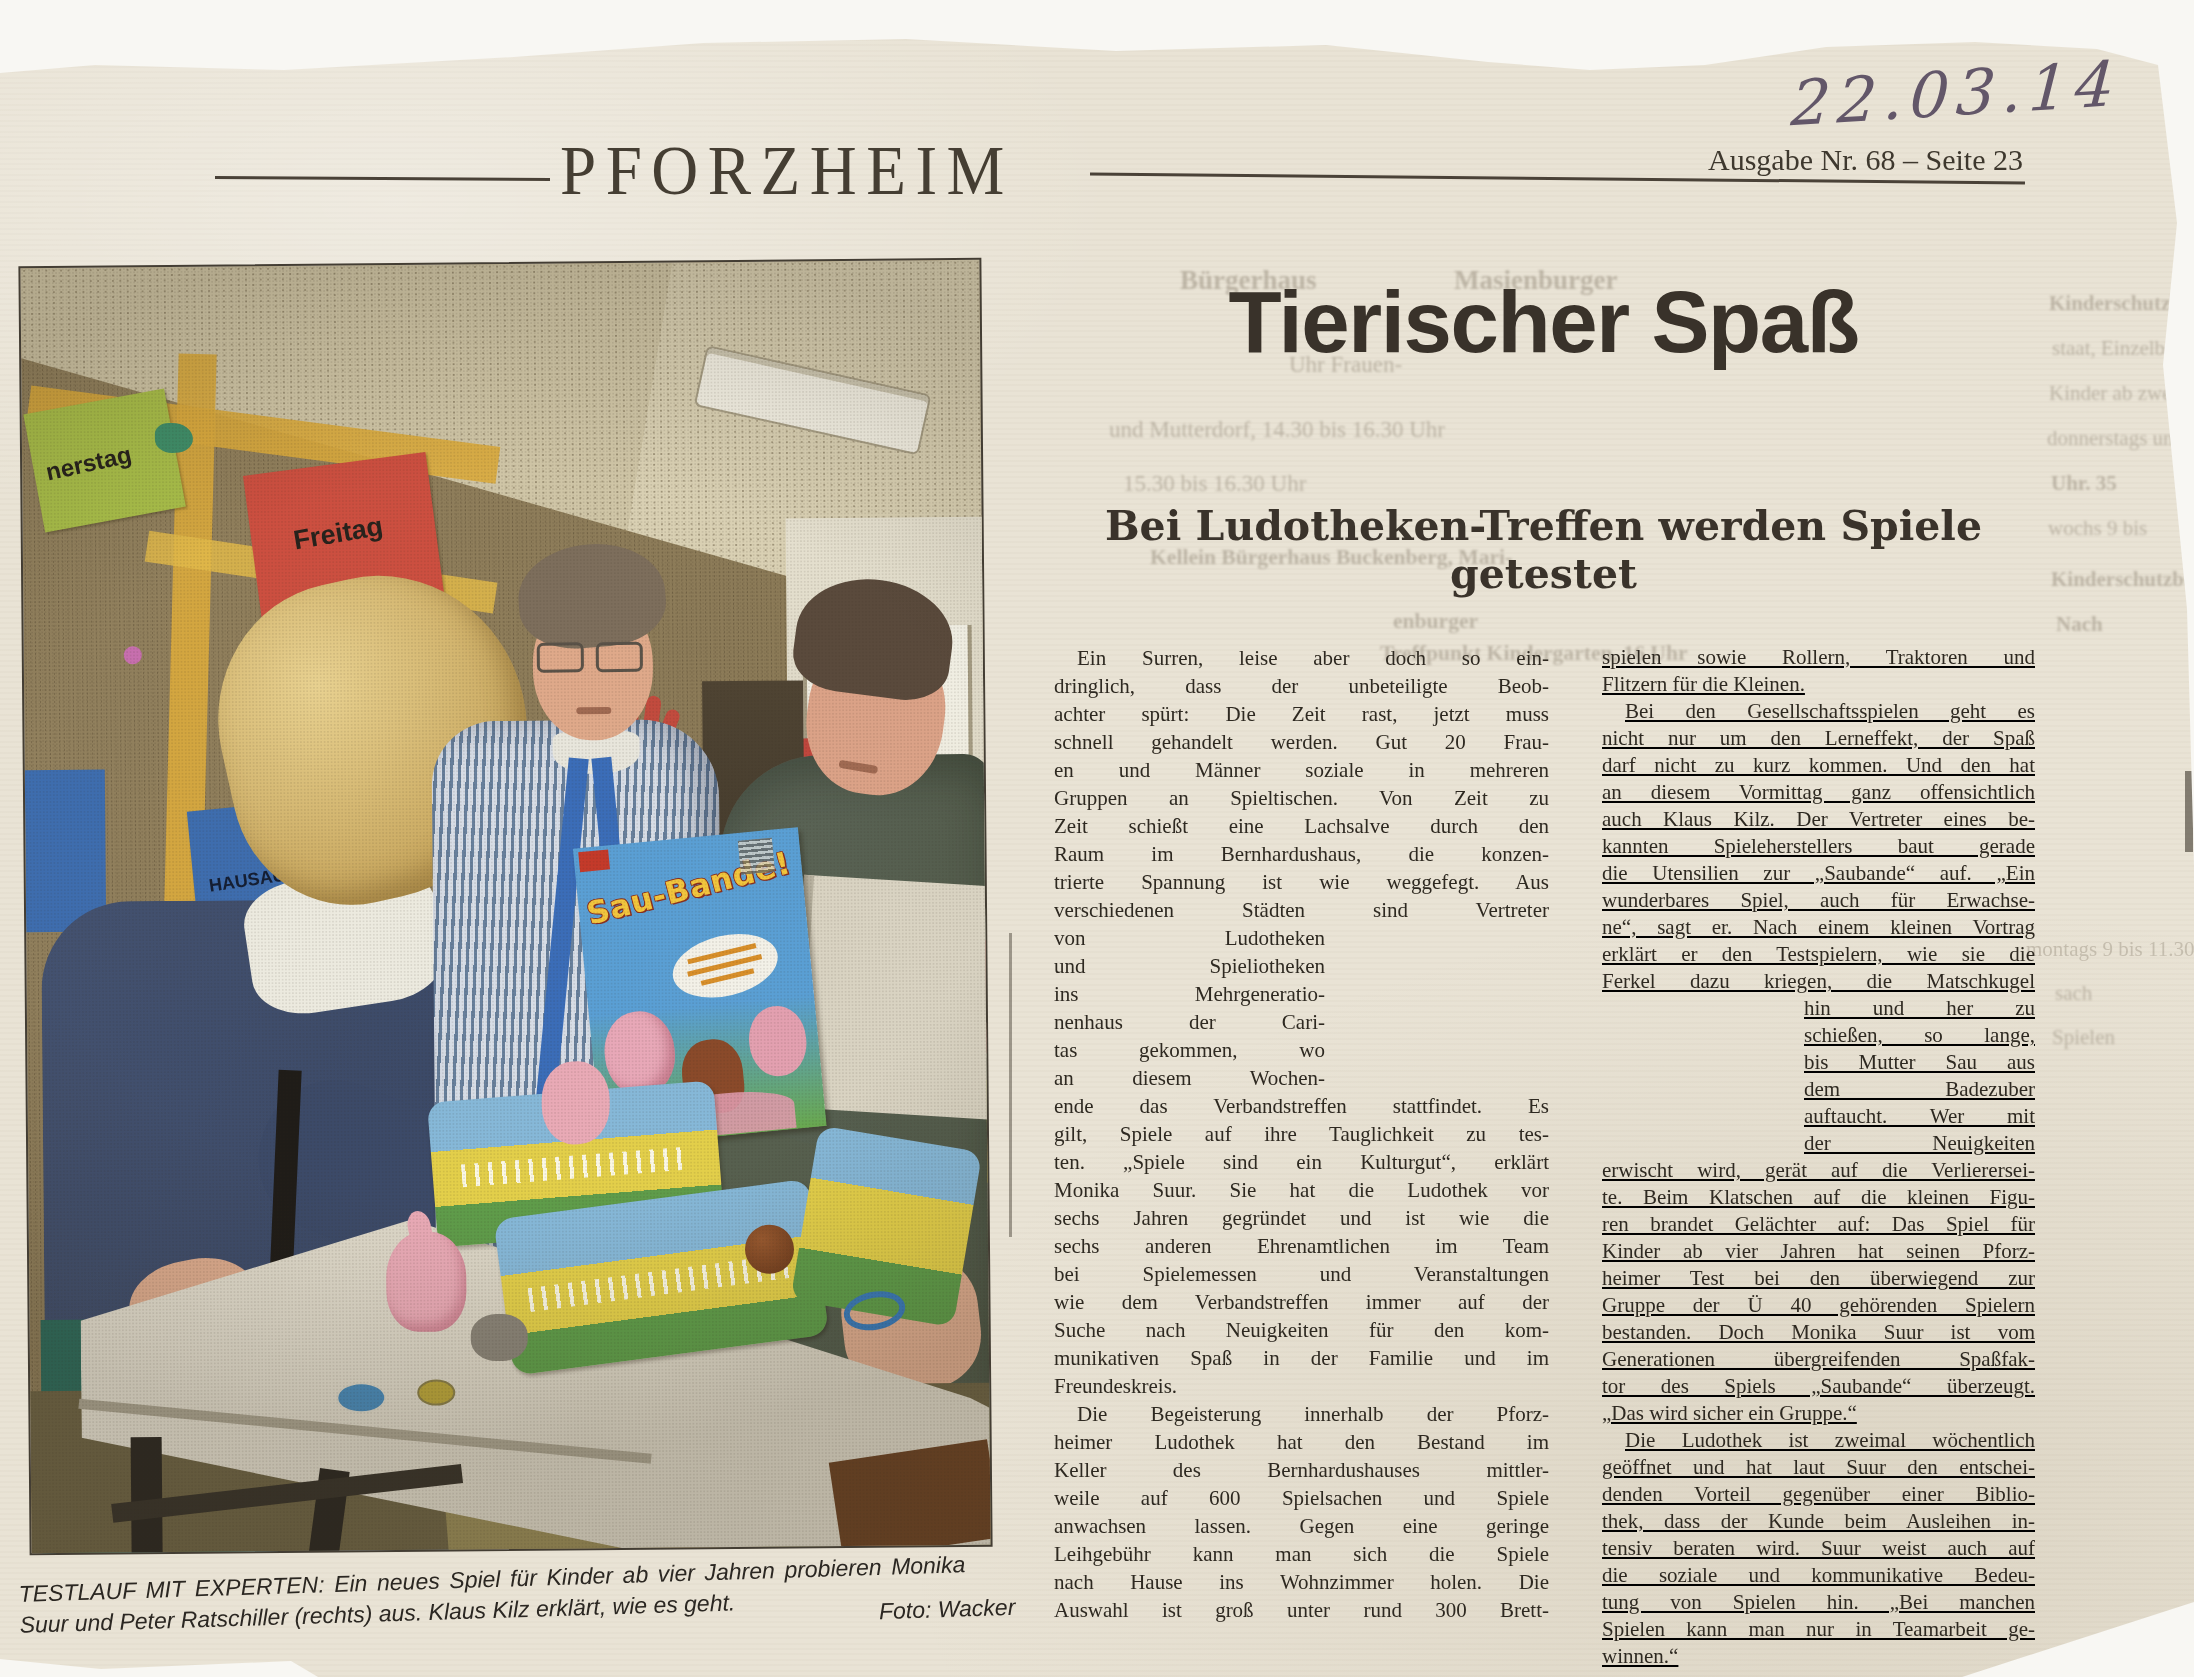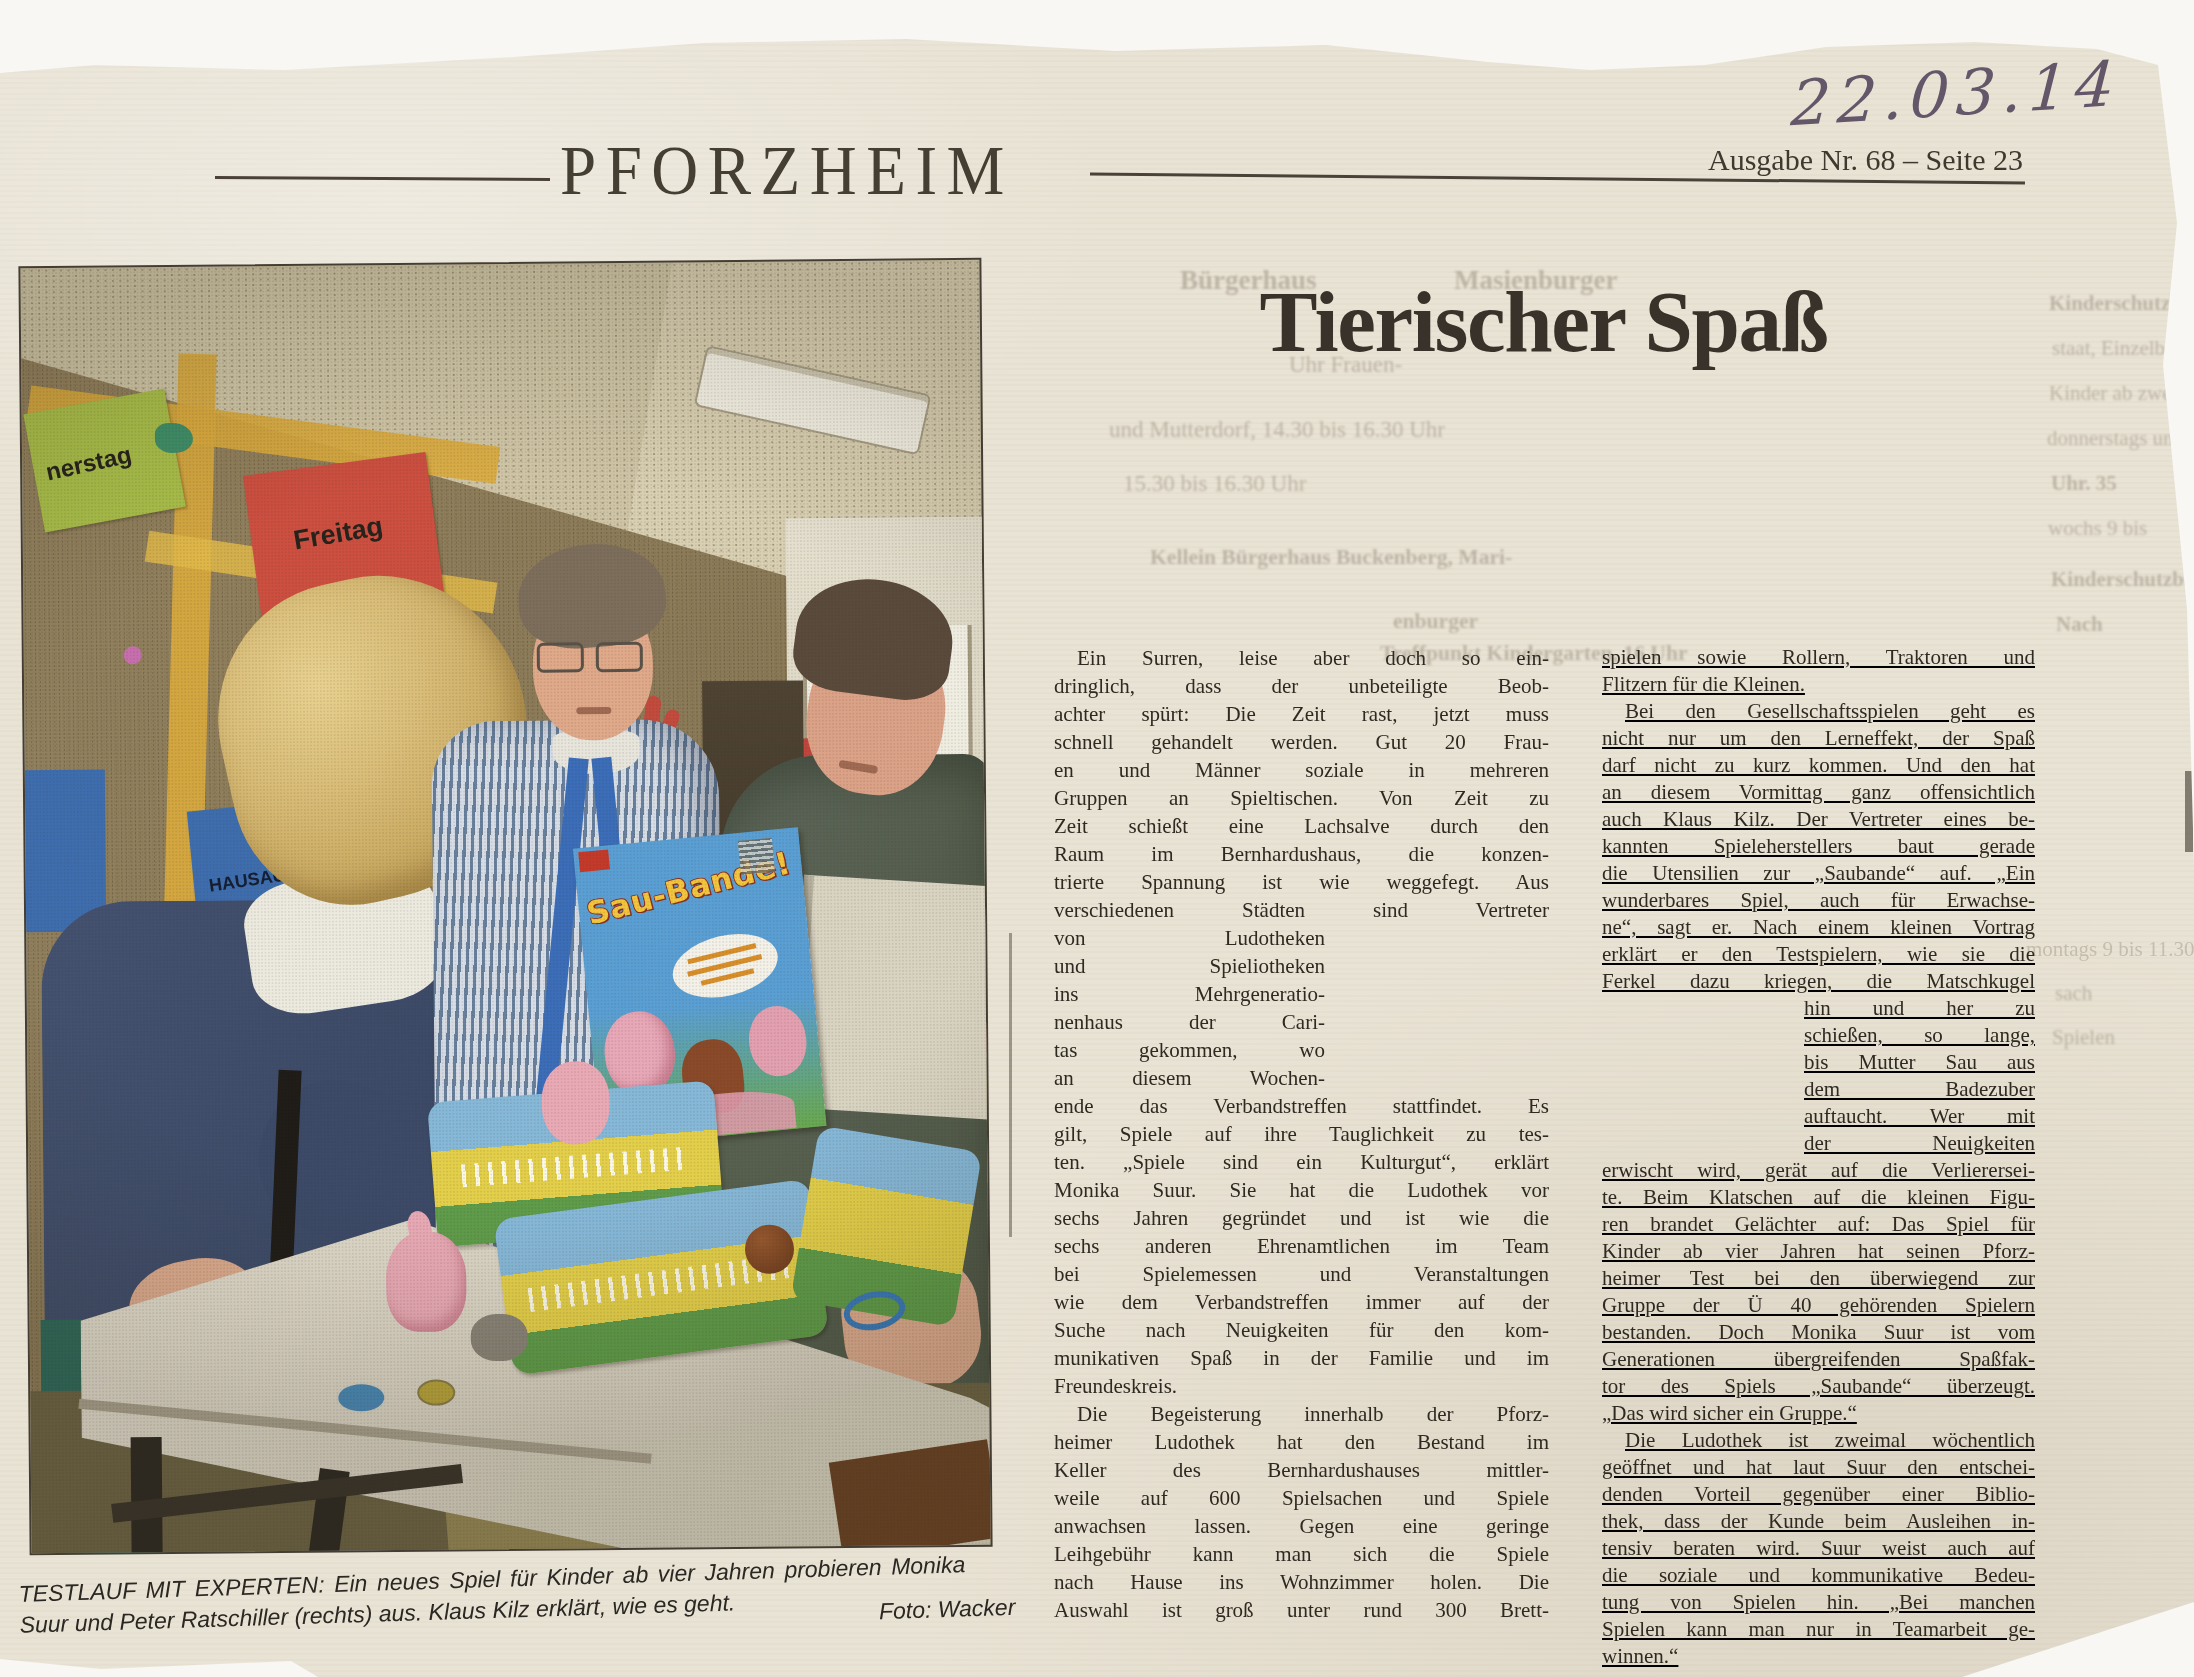--- a/index.html
+++ b/index.html
@@ -24,21 +24,21 @@
   .mast-rule{height:3.4px;background:#4a4238;}
   #rule-left{left:215px;top:177px;width:335px;transform:rotate(.3deg);}
   #rule-right{left:1090px;top:177px;width:935px;transform:rotate(.55deg);}
   #issue-line{left:1650px;top:143px;width:373px;text-align:right;
     font:30px "Liberation Serif",serif;color:#3e382e;}
   
   #hand-date{left:1791px;top:57px;font:italic 62px "DejaVu Serif",serif;color:#4c3f57;
     letter-spacing:6.8px;transform:rotate(-3.5deg) skewX(-7deg);opacity:.85;}
   
   #headline{left:1028px;top:268px;width:1031px;text-align:center;
-    font-family:Liberation Serif, serif;font-weight:bold;color:#39322a;
+    font-family:Liberation Sans, sans-serif;font-weight:bold;color:#39322a;
     font-size:87px;line-height:107px;letter-spacing:-1.4px;}
   #subheadline{left:1028px;top:502px;width:1031px;text-align:center;
     font-family:"DejaVu Serif",serif;font-weight:bold;color:#3a332b;font-size:41px;}
   #byline{left:1054px;top:582px;font:italic 27px/37px "Liberation Sans",sans-serif;color:#2f2c27;}
   
   .col{position:absolute;top:644px;}
   #col0{left:1054px;width:495px;}
   #col1{left:1602px;width:433px;text-decoration:underline;}
   .bl{font-family:"Liberation Serif",serif;font-size:21px;color:#2e2921;
     text-align:justify;text-align-last:justify;}
@@ -107,20 +107,21 @@
   <div class="ghost" style="left:2048px;top:516px;font-size:21px;">wochs 9 bis</div>
   <div class="ghost b" style="left:2051px;top:567px;font-size:21px;">Kinderschutzbund</div>
   <div class="ghost b" style="left:2056px;top:612px;font-size:21px;">Nach</div>
   <div class="ghost" style="left:2026px;top:937px;font-size:21px;opacity:.8;filter:blur(0.5px);">montags 9 bis 11.30 Uhr, Tel 5 60 30 33</div>
   <div class="ghost" style="left:2055px;top:981px;font-size:21px;">sach</div>
   <div class="ghost" style="left:2052px;top:1025px;font-size:21px;">Spielen</div>
 
   <div class="abs" id="headline">
     <div>Tierischer Spaß</div>
   </div>
+  <div class="abs" id="subheadline">Bei Ludotheken-Treffen werden Spiele getestet</div>
 
   <div class="col" id="col0">
       <div class="bl ind">Ein Surren, leise aber doch so ein-</div>
       <div class="bl">dringlich, dass der unbeteiligte Beob-</div>
       <div class="bl">achter spürt: Die Zeit rast, jetzt muss</div>
       <div class="bl">schnell gehandelt werden. Gut 20 Frau-</div>
       <div class="bl">en und Männer soziale in mehreren</div>
       <div class="bl">Gruppen an Spieltischen. Von Zeit zu</div>
       <div class="bl">Zeit schießt eine Lachsalve durch den</div>
       <div class="bl">Raum im Bernhardushaus, die konzen-</div>

